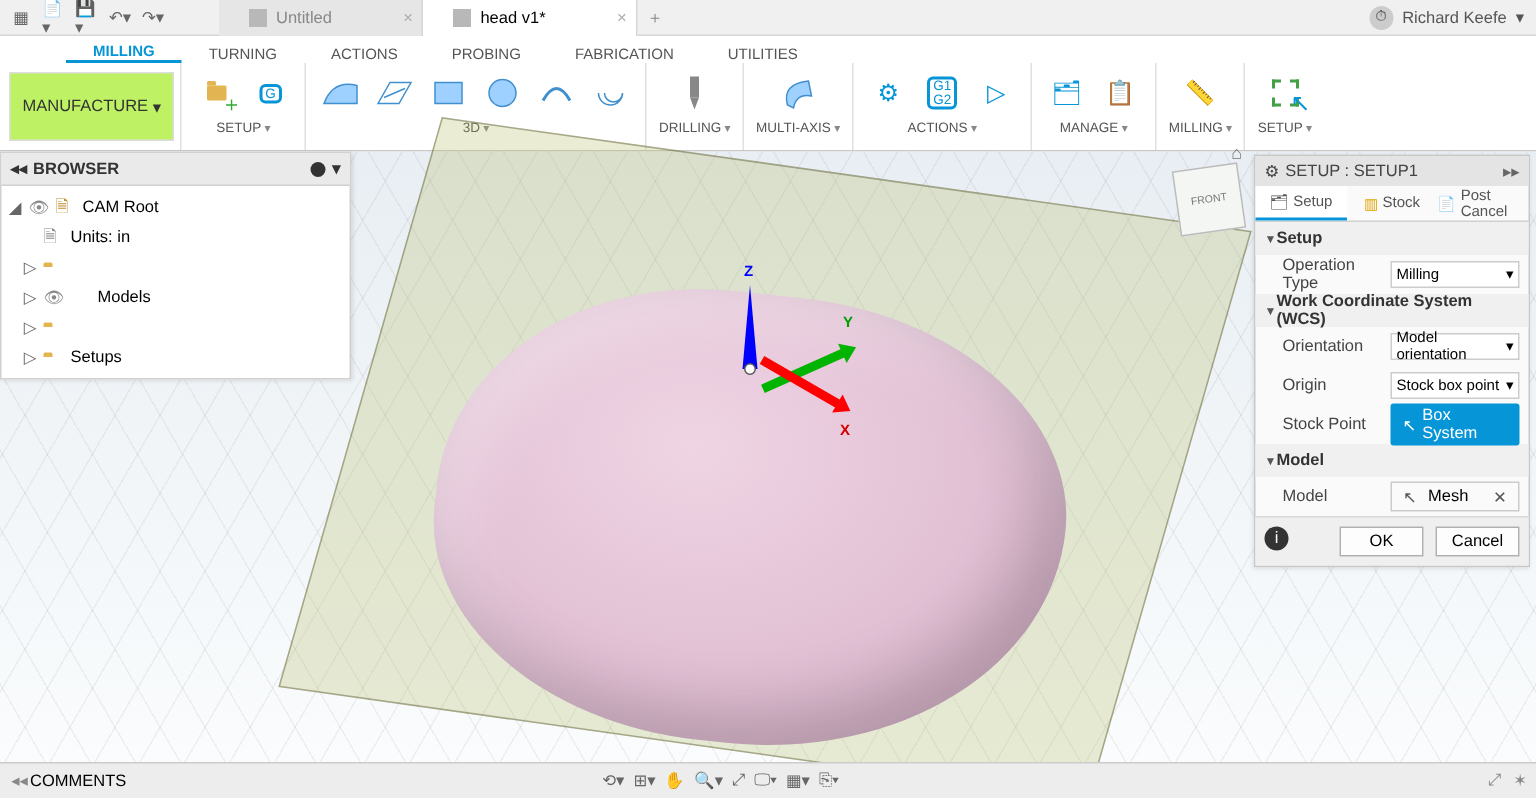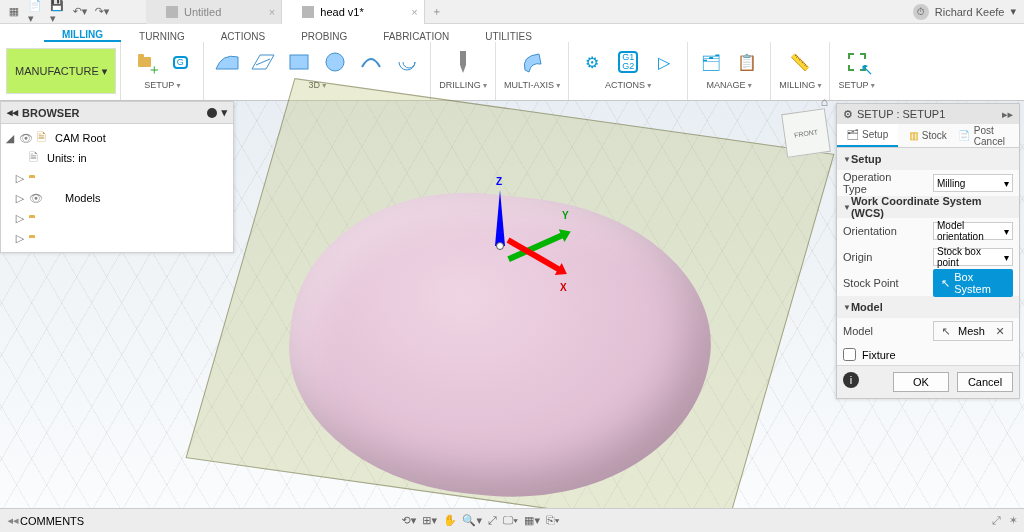--- a/index.html
+++ b/index.html
@@ -77,21 +77,21 @@
   
   .panel { position:absolute; right:4px; top:2px; width:184px; background:#fafafa; border:1px solid #c8c8c8; font-size:11px; box-shadow:-1px 1px 3px rgba(0,0,0,.1); z-index:4;}
   .panel-title { height:20px; background:#e4e4e4; display:flex; align-items:center; padding:0 6px; color:#444; font-size:11px;}
   .panel-title .cog{margin-right:4px;}
   .panel-title .fwd{margin-left:auto;color:#666;}
   .panel-tabs { display:flex; height:24px; border-bottom:1px solid #d0d0d0;}
   .ptab { flex:1; display:flex; align-items:center; justify-content:center; gap:3px; color:#555; cursor:pointer; font-size:10px;}
   .ptab.active{ background:#fff; border-bottom:2px solid #0696D7;}
   .section-h { display:flex; align-items:center; height:22px; padding:0 6px; font-weight:bold; color:#333; background:#f0f0f0;}
   .section-h::before{content:"▼ "; font-size:8px; color:#555;}
-  .prow { display:flex; align-items:center; height:26px; padding:0 6px; gap:22px;}
+  .prow { display:flex; align-items:center; height:26px; padding:0 6px; gap:4px;margin-left:12px;}
   .prow label{ flex:0 0 68px; color:#444;}
   .prow .val { flex:1;}
   .prow select, .prow .sel { width:100%; height:18px; border:1px solid #ccc; background:#fff; font-size:10px; padding:0 3px; display:flex; align-items:center; justify-content:space-between;}
   .btn-blue { background:#0696D7; color:#fff; padding:2px 8px; border-radius:2px; display:inline-flex; align-items:center; gap:4px; cursor:pointer;}
   .meshrow .ico{ width:16px;height:16px; display:inline-flex;align-items:center;justify-content:center;color:#555;}
   .checkbox { display:flex; align-items:center; gap:6px; padding:4px 6px; }
   .panel-footer { display:flex; justify-content:flex-end; gap:8px; padding:6px; border-top:1px solid #d8d8d8; background:#efefef;}
   .panel-footer button{ width:56px; height:20px; font-size:11px; border:1px solid #b0b0b0; background:#fdfdfd; cursor:pointer;}
   .panel-footer .info{margin-right:auto; width:16px;height:16px;border-radius:50%;background:#333;color:#fff;display:flex;align-items:center;justify-content:center;font-size:11px;}
   
@@ -305,20 +305,21 @@
         <span class="iconf"><span class="cubeic"></span></span>
         <span class="label">Models</span>
       </div>
       <div class="tree-row lvl1">
         <span class="caret">▷</span>
         <span class="iconf"><span class="folder"></span></span>
       </div>
       <div class="tree-row lvl1">
         <span class="caret">▷</span>
         <span class="iconf"><span class="folder"></span></span>
+        <span class="label">Setups</span>
       </div>
     </div>
   </div>
 
   <div class="panel">
     <div class="panel-title">
       <span class="cog">⚙</span>
       <span>SETUP : SETUP1</span>
       <span class="fwd">▸▸</span>
     </div>
@@ -378,24 +379,20 @@
     <div class="section-h">Model</div>
     <div class="prow meshrow">
       <label>Model</label>
       <div class="val" style="display:flex;align-items:center;gap:4px;border:1px solid #ccc;height:20px;padding:0 4px;">
         <span class="ico">↖</span>
         <span style="flex:1">Mesh</span>
         <span class="ico">✕</span>
       </div>
     </div>
 
-    <div class="checkbox">
-      <input type="checkbox" style="">
-      <span>Fixture</span>
-    </div>
 
     <div class="panel-footer">
       <span class="info">i</span>
       <button>OK</button>
       <button>Cancel</button>
     </div>
   </div>
 </div>
 
 <div class="bottombar">

